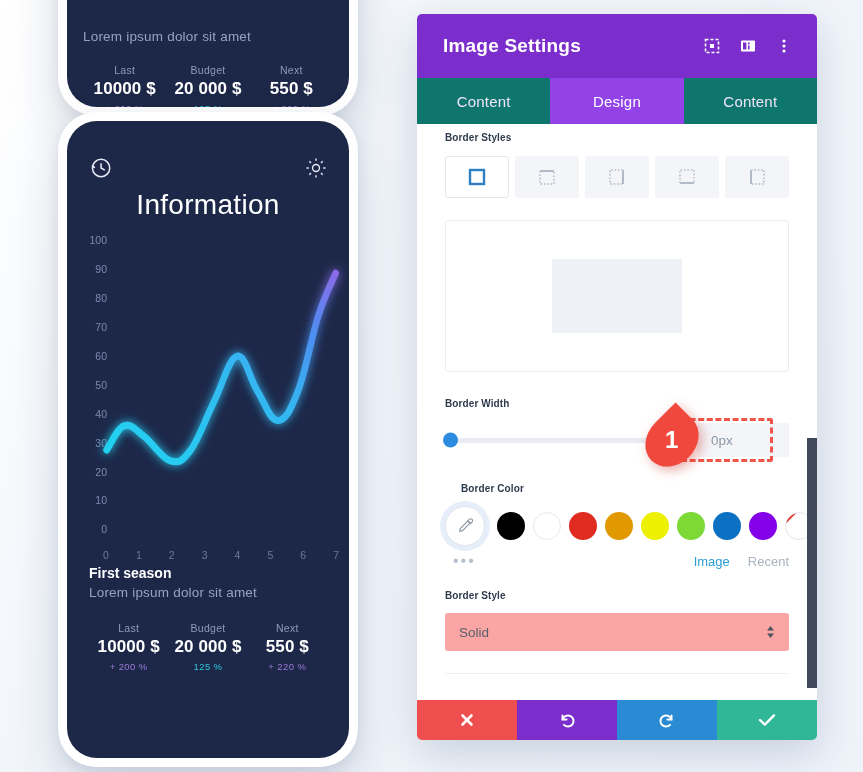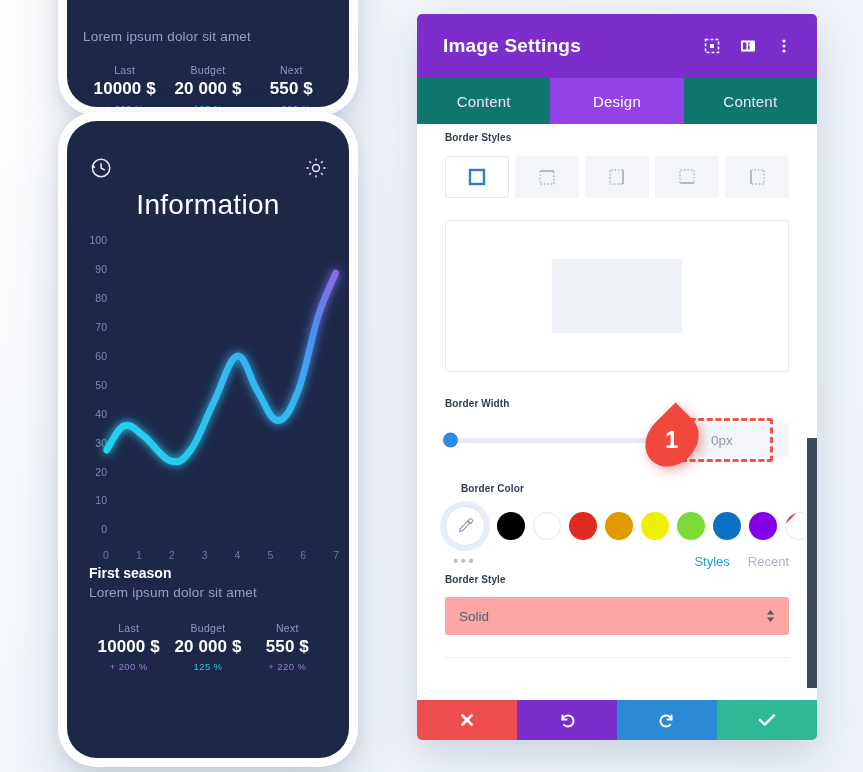--- a/index.html
+++ b/index.html
@@ -202,21 +202,21 @@
   .swatch-none::after {
     content: ""; position: absolute; left: 50%; top: -4px;
     width: 2px; height: 36px; background: #e0362c; transform: rotate(45deg) translateX(-50%);
     transform-origin: top left;
   }
   .swatch-meta { display: flex; align-items: center; margin-top: 6px; }
   .dots { color: #b8c0ce; font-size: 16px; letter-spacing: 2px; flex: 1; padding-left: 8px; cursor: pointer; }
   .saved-link { color: #2a9ed6; font-size: 13px; cursor: pointer; margin-right: 18px; }
   .recent-link { color: #aab3c0; font-size: 13px; cursor: pointer; }
 
-  .label-border-style { margin-top: 4px; }
+  .label-border-style { margin-top: 20px; }
   .select-box {
     margin-top: 12px; height: 38px; background: #fca5a5; border-radius: 3px;
     display: flex; align-items: center; padding: 0 14px; cursor: pointer;
   }
   .select-value { flex: 1; color: #56626f; font-size: 13.5px; }
   .select-arrows { color: #4a5561; font-size: 11px; line-height: 8px; text-align: center; }
 
   .divider { margin-top: 22px; border-top: 1px solid #edf0f4; }
 
   .scroll-thumb {
@@ -449,21 +449,21 @@
       <div class="swatch" style="background:#e02b20"></div>
       <div class="swatch" style="background:#e09900"></div>
       <div class="swatch" style="background:#edf000"></div>
       <div class="swatch" style="background:#7cd936"></div>
       <div class="swatch" style="background:#0c71c3"></div>
       <div class="swatch" style="background:#8300e9"></div>
       <div class="swatch swatch-none"></div>
     </div>
     <div class="swatch-meta">
       <div class="dots">•••</div>
-      <div class="saved-link">Styles</div>
+      <div class="saved-link">Image</div>
       <div class="recent-link">Recent</div>
     </div>
 
     <div class="section-label label-border-style">Border Style</div>
     <div class="select-box">
       <div class="select-value">Solid</div>
       <div class="select-arrows">
         <svg width="9" height="16" viewBox="0 0 9 16" fill="currentColor">
           <path d="M4.5 2 L8 6.4 H1 Z"></path>
             <path d="M4.5 14 L8 9.6 H1 Z"></path>

